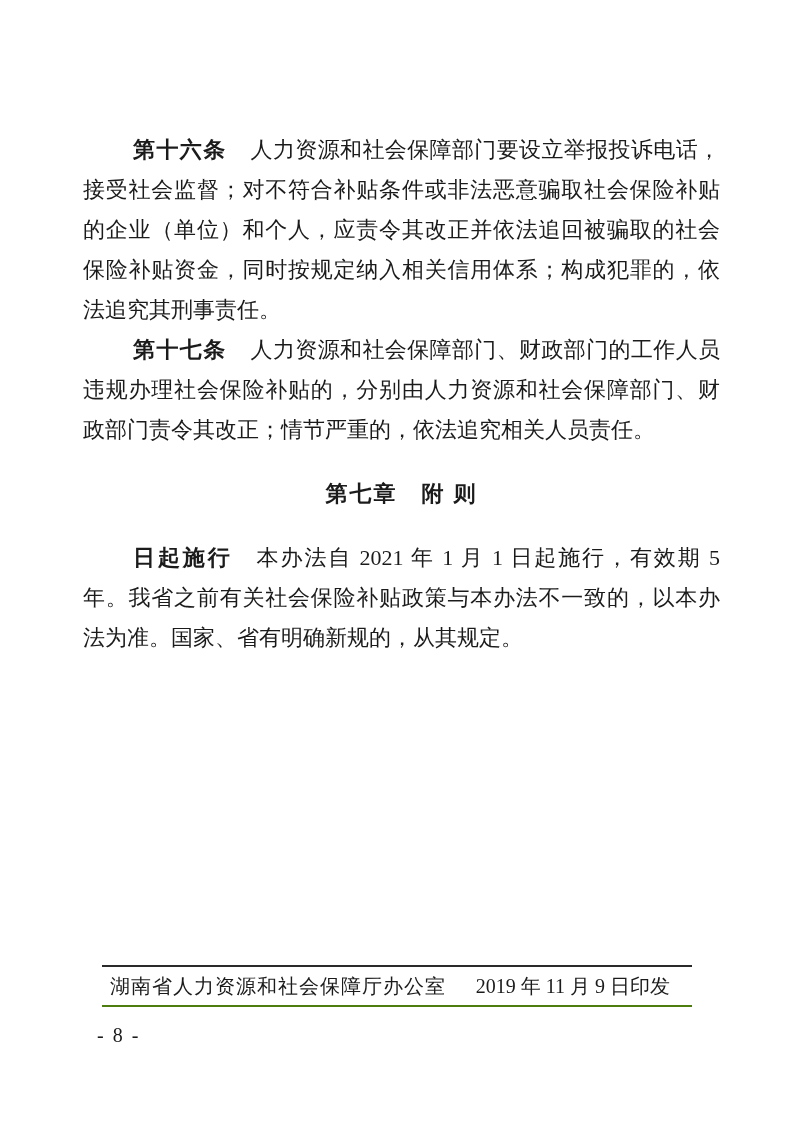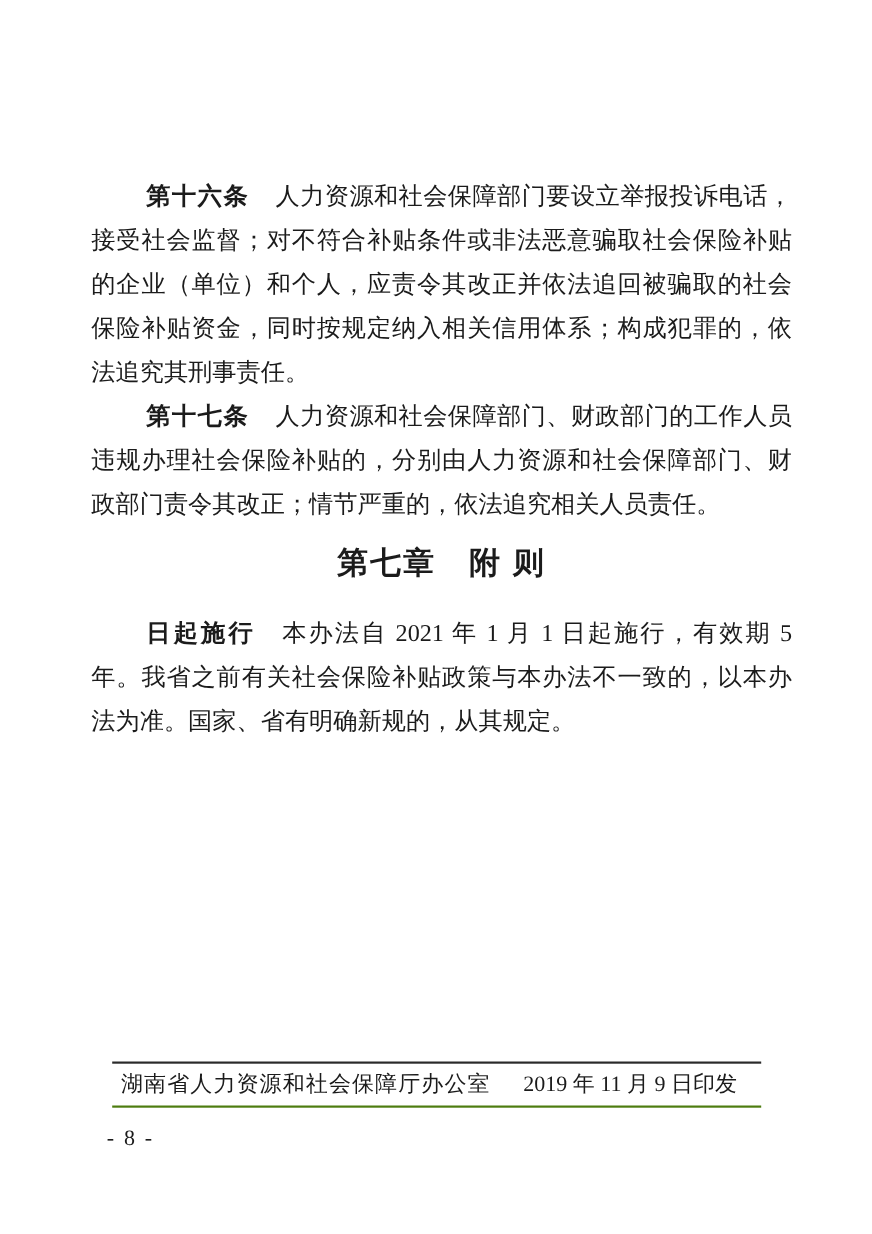--- a/index.html
+++ b/index.html
@@ -10,43 +10,43 @@
     height: 1122px;
     margin: 0 auto;
     background: #ffffff;
     color: #1b1b1b;
     font-family: "Liberation Serif", "DejaVu Serif", serif;
     overflow: hidden;
   }
   .content {
     position: absolute;
     left: 83px;
-    top: 158px;
+    top: 130px;
     width: 637px;
     font-size: 22px;
     line-height: 40px;
     text-align: justify;
   }
   .para {
     text-indent: 50px;
   }
   .artnum {
     font-family: "Liberation Sans", "DejaVu Sans", sans-serif;
     font-weight: 700;
     margin-right: 24px;
     letter-spacing: 1px;
   }
   .chapter-heading {
     font-family: "Liberation Sans", "DejaVu Sans", sans-serif;
     font-weight: 700;
-    font-size: 28px;
+    font-size: 22px;
     line-height: 40px;
     text-align: center;
     text-indent: 0;
-    margin-top: 14px;
+    margin-top: 24px;
     margin-bottom: 24px;
     letter-spacing: 2px;
   }
   .footer {
     position: absolute;
     left: 102px;
     top: 965px;
     width: 590px;
     border-top: 2px solid #2a2a2a;
     border-bottom: 2px solid #4d7c0f;

